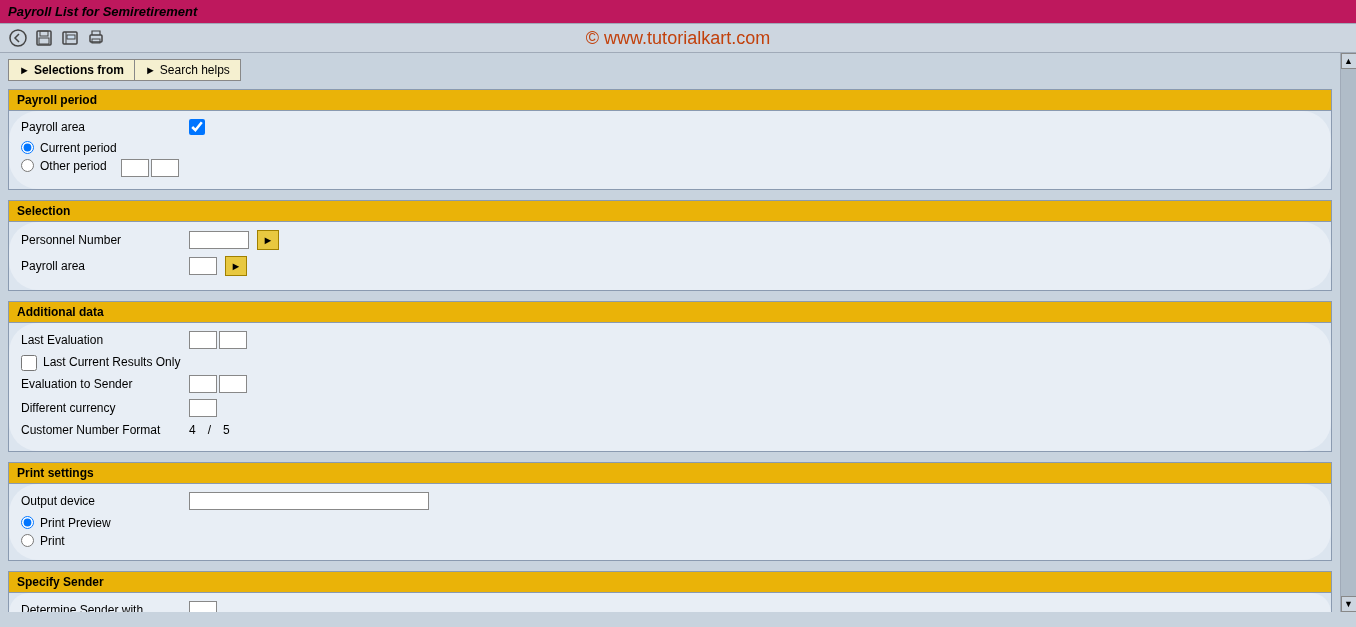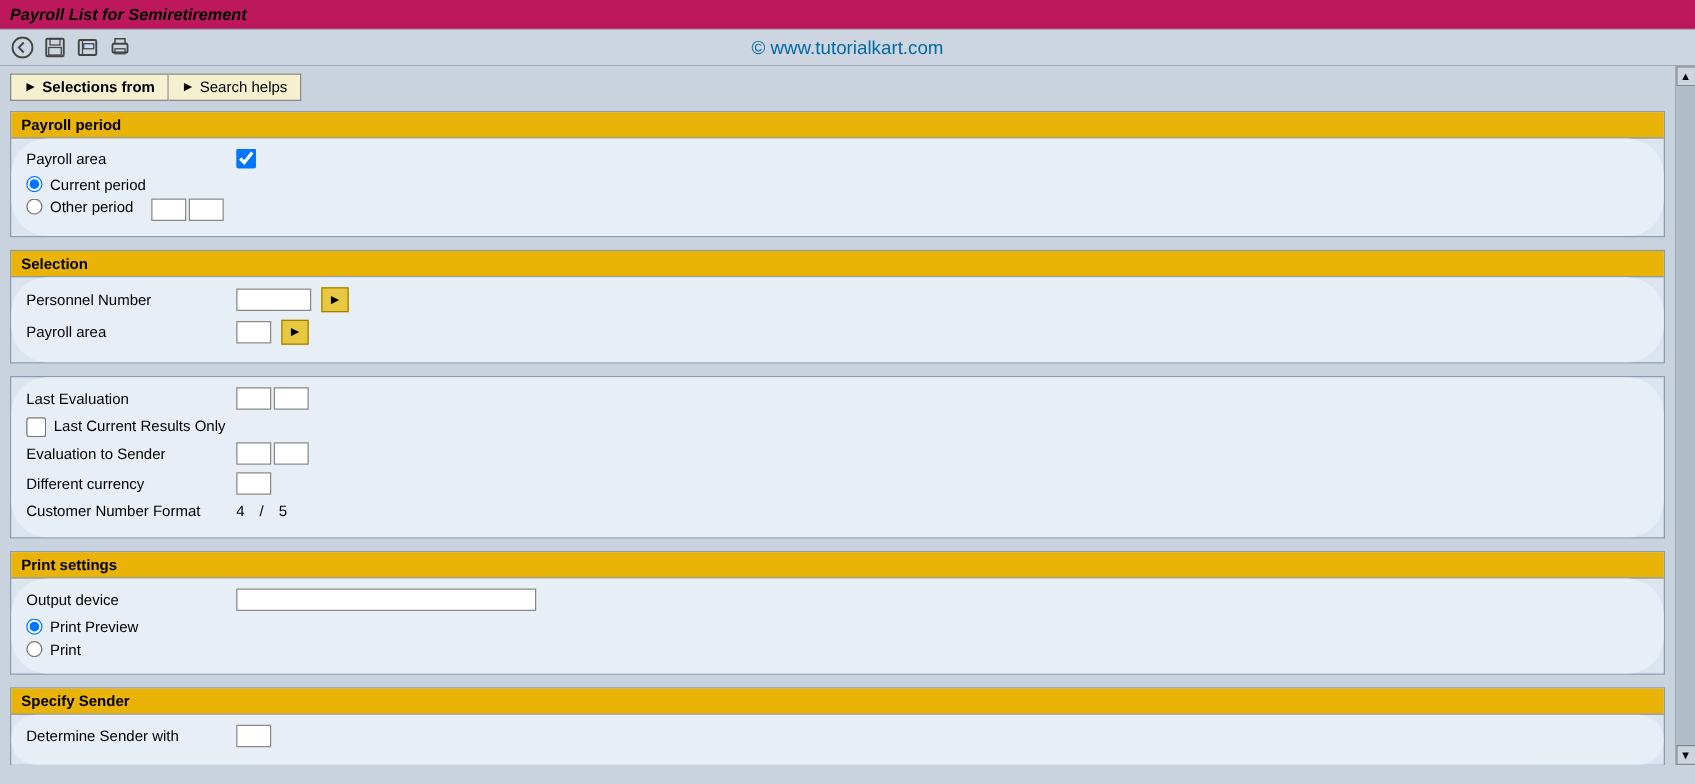--- a/index.html
+++ b/index.html
@@ -194,21 +194,21 @@
         <rect x="6" y="6" width="8" height="4" fill="#cde" stroke="#444" stroke-width="1"></rect>
       </svg>
   </span>
   <span class="toolbar-icon" title="Print">
     <svg width="18" height="18" viewBox="0 0 18 18">
         <rect x="3" y="6" width="12" height="7" rx="1" fill="none" stroke="#444" stroke-width="1.5"></rect>
         <polyline points="5,6 5,2 13,2 13,6" fill="none" stroke="#444" stroke-width="1.2"></polyline>
         <rect x="5" y="10" width="8" height="4" fill="none" stroke="#444" stroke-width="1"></rect>
       </svg>
   </span>
-  <span style="position:absolute;left:50%;transform:translateX(-50%);color:#0369a1;font-size:15px;">© www.tutorialkart.com</span>
+  <span style="position:absolute;left:50%;transform:translateX(-50%);color:#c2410c;font-size:18px;">© www.tutorialkart.com</span>
 </div>
 
 <div class="main-content">
   <div class="content-area">
 
     <div class="button-bar">
       <button class="btn-selections">
         <span style="font-size:11px;">►</span>
         <span>Selections from</span>
       </button>
@@ -254,20 +254,23 @@
         </div>
         <div class="field-row">
           <span class="field-label">Payroll area</span>
           <input type="text" class="field-input field-input-sm" style="">
           <button class="arrow-btn">►</button>
         </div>
       </div>
     </div>
 
     <div class="section">
+      <div class="section-header">
+        <span>Additional data</span>
+      </div>
       <div class="section-body">
         <div class="field-row">
           <span class="field-label">Last Evaluation</span>
           <div class="two-inputs">
             <input type="text" class="field-input field-input-sm" style="">
             <input type="text" class="field-input field-input-sm" style="">
           </div>
         </div>
         <div class="radio-row">
           <input type="checkbox" class="checkbox-input" style="">

